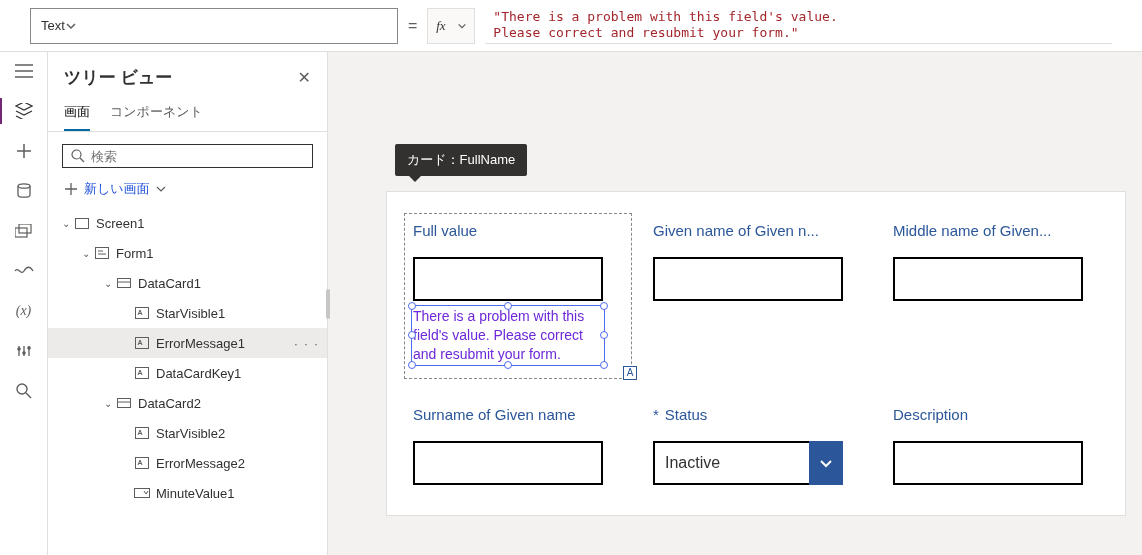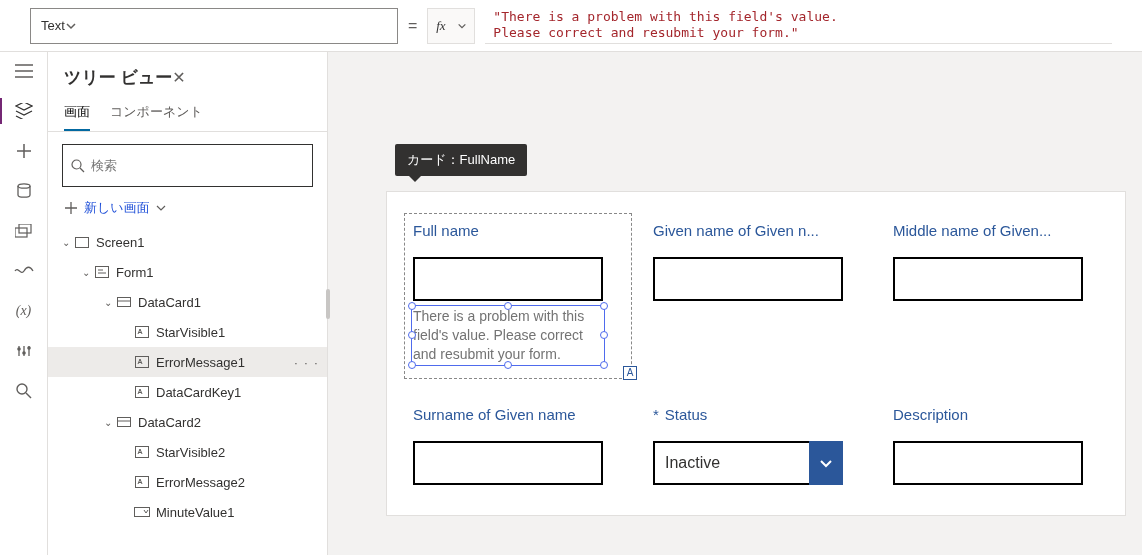--- a/index.html
+++ b/index.html
@@ -11,27 +11,27 @@
 .fx-btn { width: 48px; height: 36px; border: 1px solid #e1dfdd; display: flex; align-items: center; justify-content: center; font-style: italic; font-family: Georgia, serif; color: #333; background: #faf9f8; gap: 11px; }
 .formula-bar { flex: 1; height: 36px; border-bottom: 1px solid #e1dfdd; display: flex; align-items: center; padding: 3px 8px; color: #a4262c; font-family: Consolas, monospace; font-size: 13px; white-space: pre-line; line-height: 1.2; }
 
 .body-row { display: flex; height: calc(100% - 52px); }
 .rail { width: 48px; border-right: 1px solid #e1dfdd; display: flex; flex-direction: column; align-items: center; padding-top: 10px; gap: 22px; }
 .rail-item { width: 22px; height: 18px; display: flex; align-items: center; justify-content: center; color: #605e5c; position: relative; }
 .rail-item.active { background: #fff; }
 .rail-item.active::before { content:""; position:absolute; left:-13px; top:-4px; bottom:-4px; width:2px; background:#742774; }
 
 .tree-panel { width: 280px; border-right: 1px solid #e1dfdd; display: flex; flex-direction: column; background: #fff; position: relative; }
-.tree-header { display: flex; align-items: center; padding: 14px 16px 8px; }
+.tree-header { display: flex; align-items: center; justify-content: space-between; padding: 14px 16px 8px; }
 .tree-title { font-size: 17px; font-weight: 600; }
 .close-x { font-size: 16px; color: #605e5c; }
 .tree-tabs { display: flex; gap: 20px; padding: 0 16px; border-bottom: 1px solid #e1dfdd; }
 .tab { padding: 6px 0 8px; font-size: 13px; color: #605e5c; }
 .tab.active { color: #000000; border-bottom: 2px solid #0369a1; font-weight: 400; }
-.search-box { margin: 12px 14px 8px; border: 1px solid #323130; height: 43px; display: flex; align-items: center; padding: 0 8px; gap: 6px; }
+.search-box { margin: 12px 14px 8px; border: 1px solid #323130; height: 24px; display: flex; align-items: center; padding: 0 8px; gap: 6px; }
 .search-box input { border: none; outline: none; font-size: 13px; flex: 1; }
 .new-screen { display: flex; align-items: center; gap: 6px; padding: 4px 16px 10px; color: #1d4ed8; font-size: 13px; }
 
 .tree-list { flex: 1; overflow: auto; }
 .tree-row { display: flex; align-items: center; height: 30px; padding-right: 8px; position: relative; }
 .tree-row.selected { background: #edebe9; }
 .chev { width: 12px; color: #605e5c; font-size: 10px; }
 .node-icon { width: 16px; display: flex; justify-content: center; color: #605e5c; margin-right: 6px; }
 .node-label { font-size: 13px; }
 .dots { margin-left: auto; color: #605e5c; letter-spacing: 1px; }
@@ -49,21 +49,21 @@
 
 .cards-grid { display: grid; grid-template-columns: repeat(3, 210px); column-gap: 30px; row-gap: 36px; }
 .card { position: relative; }
 .card.selected { outline: 1px dashed #888; outline-offset: 8px; padding-bottom: 6px; }
 .card-label { color: #2b579a; font-size: 15px; margin-bottom: 18px; display: flex; align-items: center; white-space: nowrap; overflow: hidden; text-overflow: ellipsis; }
 .req { color: #2b579a; margin-right: 6px; }
 .card-input { width: 190px; height: 44px; border: 2px solid #000; background: #fff; }
 .combo { display: flex; }
 .combo .card-input { border-right: none; }
 .combo-btn { width: 34px; height: 44px; background: #2b579a; display:flex; align-items:center; justify-content:center; color:#fff; }
-.err-text { color: #737373; font-size: 14px; line-height: 1.35; margin-top: 6px; position: relative; width: 190px; }
+.err-text { color: #6d28d9; font-size: 14px; line-height: 1.35; margin-top: 6px; position: relative; width: 190px; }
 .sel-box { position: absolute; border: 1px solid #4f6bed; pointer-events: none; }
 .sel-box .h { position: absolute; width: 8px; height: 8px; background: #fff; border: 1px solid #4f6bed; border-radius: 50%; }
 .aa-badge { position:absolute; right:-14px; bottom:-10px; width:14px; height:14px; border:1px solid #2b579a; color:#2b579a; font-size:10px; display:flex; align-items:center; justify-content:center; background:#fff; }
 
 svg { display: block; }
 </style>
 </head>
 <body>
 
 <div class="top-bar">
@@ -263,21 +263,21 @@
     <div class="resize-handle"></div>
   </div>
 
   <div class="canvas">
     <div class="form-surface">
       <div class="tooltip-tag">カード：FullName</div>
 
       <div class="cards-grid">
 
         <div class="card selected">
-          <div class="card-label">Full name</div>
+          <div class="card-label">Full value</div>
           <div class="card-input"></div>
           <div class="err-text">There is a problem with this field's value.  Please correct and resubmit your form.
             <div class="sel-box" style="left:-2px;top:-2px;right:-2px;bottom:-2px;">
               <div class="h" style="left:-4px;top:-4px"></div>
                 <div class="h" style="right:-4px;top:-4px"></div>
               <div class="h" style="left:-4px;bottom:-4px"></div>
                 <div class="h" style="right:-4px;bottom:-4px"></div>
               <div class="h" style="left:calc(50% - 4px);top:-4px"></div>
                 <div class="h" style="left:calc(50% - 4px);bottom:-4px"></div>
               <div class="h" style="top:calc(50% - 4px);left:-4px"></div>

